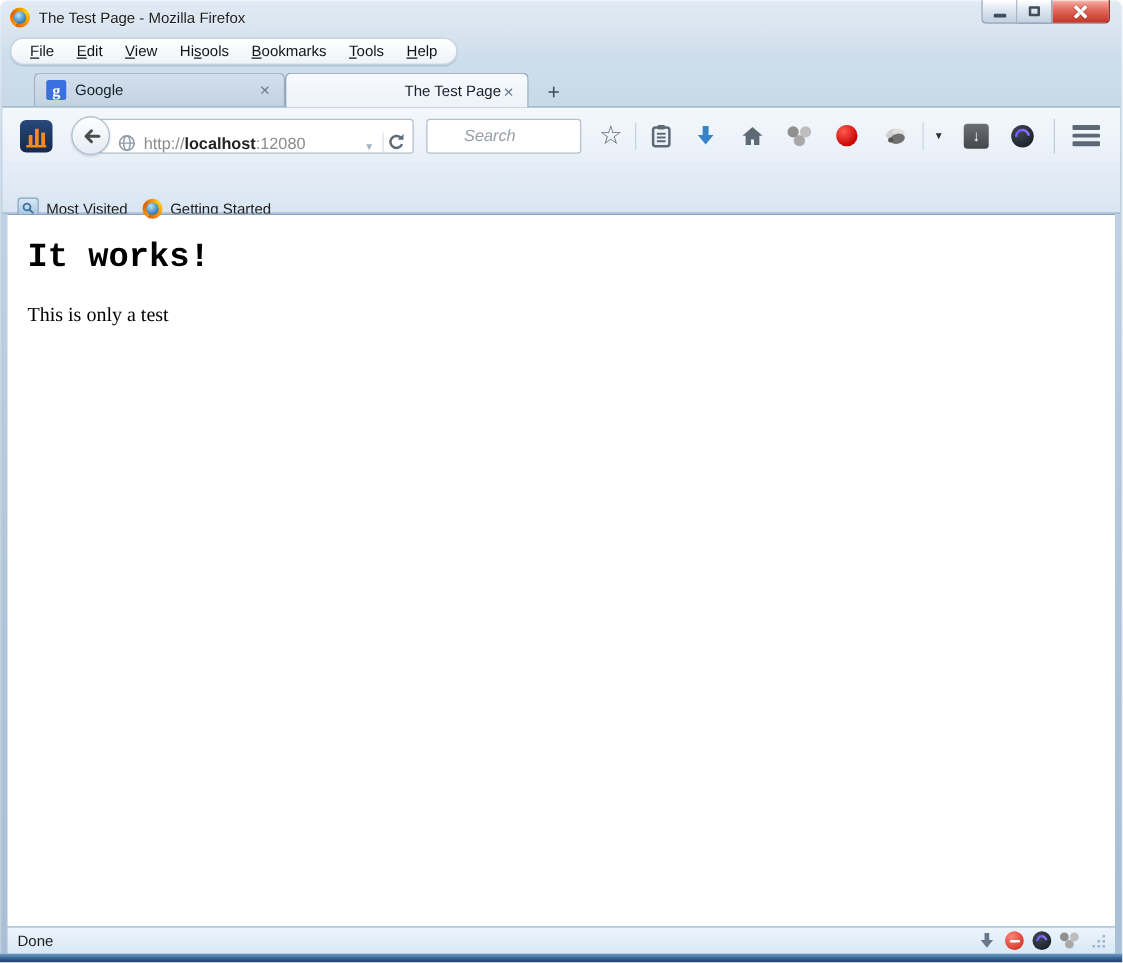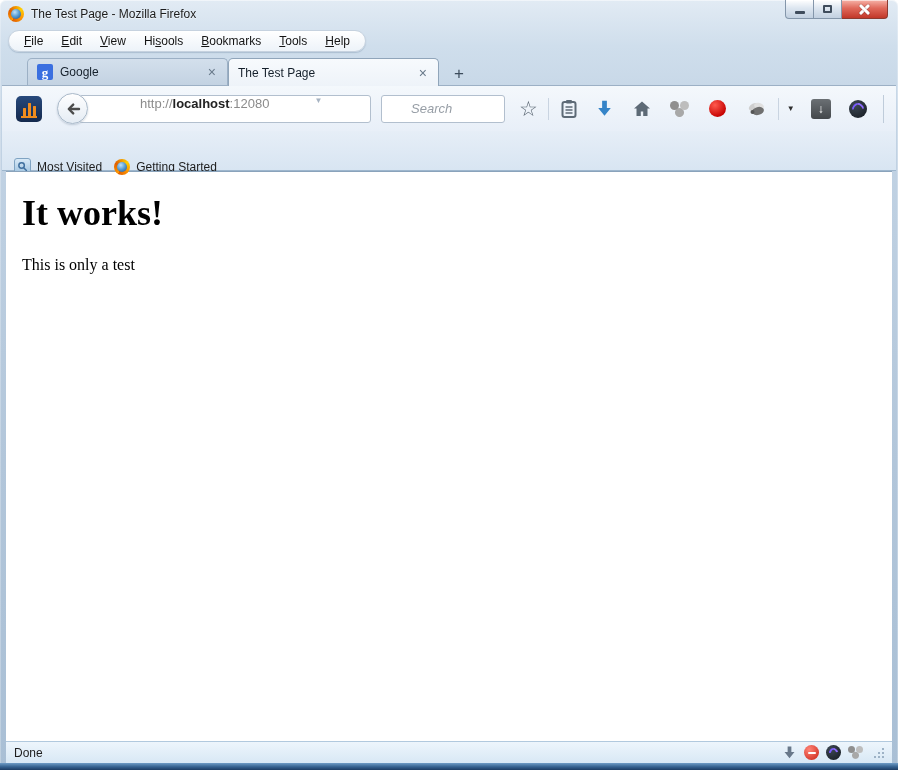--- a/index.html
+++ b/index.html
@@ -33,39 +33,39 @@
   
   .menubar{height:27px;flex:none;padding:2px 0 0 8px;}
   .menu-pill{display:inline-flex;align-items:center;height:22px;padding:0 6px;border:1px solid #c6d2df;border-radius:11px;
       background:linear-gradient(#ffffff,#edf3f9);box-shadow:0 1px 1px rgba(110,135,160,.35);}
   .menu-item{font-size:12px;color:#141414;padding:2px 9px;border-radius:3px;cursor:default;white-space:nowrap;}
   .menu-item .ak{text-decoration:underline;}
   
   .tabstrip{height:30px;flex:none;display:flex;align-items:flex-end;padding-left:27px;position:relative;z-index:3;}
   .tab{height:27px;display:flex;align-items:center;font-size:12px;color:#15202b;padding:0 9px;border:1px solid #9cb0c5;border-bottom:none;border-radius:5px 5px 0 0;}
   .tab-inactive{width:201px;background:linear-gradient(#d3dfec,#c3d2e2);}
-  .tab-active{width:211px;height:28px;border-color:#90a5ba;background:linear-gradient(#f7fafd,#eef3f9);position:relative;z-index:4;margin-bottom:-1px;}
+  .tab-active{width:195px;height:28px;border-color:#90a5ba;background:linear-gradient(#f7fafd,#eef3f9);position:relative;z-index:4;margin-bottom:-1px;text-align:right;}
   .tab-favicon{width:16px;height:16px;background:#3a6fe0;border-radius:2px;color:#fff;font-family:"Liberation Serif",serif;
       font-size:13px;font-weight:bold;display:flex;align-items:center;justify-content:center;line-height:1;margin-right:7px;flex:none;}
   .tab-label{flex:1;white-space:nowrap;overflow:hidden;}
   .tab-close{color:#68798a;font-size:14px;line-height:1;padding:0 2px;cursor:default;}
   .newtab{width:30px;height:23px;margin-left:5px;display:flex;align-items:center;justify-content:center;
       font-size:17px;color:#3c4c5c;border-radius:3px 3px 0 0;}
   
   .nav-toolbar{height:46px;flex:none;margin:0 2px;display:flex;align-items:center;position:relative;z-index:2;
       background:linear-gradient(#f4f8fc,#e8eff8);border-top:1px solid #9cb0c5;}
   .ext-chart{width:26px;height:26px;margin-left:14px;border-radius:5px;background:linear-gradient(#27497c,#14294d);
       display:flex;align-items:flex-end;justify-content:center;gap:2px;padding-bottom:6px;position:relative;flex:none;}
   .ext-chart i{display:block;width:3px;background:#f08c1e;border-radius:.5px;}
   .ext-chart::after{content:'';position:absolute;left:5px;right:5px;bottom:4px;height:2px;background:#f08c1e;}
   .back-btn{width:31px;height:31px;border-radius:50%;border:1px solid #a9b9c9;margin-left:15px;flex:none;
       background:linear-gradient(#fefefe,#e5ecf4);display:flex;align-items:center;justify-content:center;
       position:relative;z-index:3;box-shadow:0 1px 2px rgba(90,110,135,.3);}
   .url-box{height:28px;width:292px;margin-left:-9px;background:#fff;border:1px solid #b2bfce;border-radius:3px;
-      display:flex;align-items:flex-start;padding:0 5px 0 14px;gap:40px;}
+      display:flex;align-items:flex-end;padding:0 5px 0 14px;}
   .url-text{font-size:13px;color:#8b8b8b;white-space:nowrap;flex:1;margin-left:6px;}
   .url-domain{color:#222;font-weight:700;}
   .url-chevron{font-size:8px;color:#a6b3c2;padding:0 5px;}
   .url-sep{width:1px;height:16px;background:#dbe2ea;margin:0 2px;}
   .search-box{height:28px;width:124px;margin-left:10px;background:#fff;border:1px solid #b2bfce;border-radius:3px;
       display:flex;align-items:center;padding:0 22px;}
   .search-input{border:none;outline:none;width:86px;font-size:13px;background:transparent;margin-left:5px;
       font-family:"Liberation Sans",sans-serif;color:#333;}
   .search-input::placeholder{color:#979ea6;font-style:italic;}
   .tb{display:flex;align-items:center;justify-content:center;flex:none;}
@@ -92,21 +92,21 @@
   
   .bookmarks-bar{height:40px;flex:none;margin:0 2px;display:flex;align-items:center;padding:0 12px;
       background:linear-gradient(#e6eef7,#d8e5f2);border-bottom:1px solid #9db6cd;font-size:12px;color:#1d1d1d;}
   .bm-item{display:flex;align-items:center;margin-right:12px;margin-top:32px;}
   .mv-icon{width:17px;height:17px;border-radius:3px;border:1px solid #7fa3c2;margin-right:6px;
       background:linear-gradient(#d8e9f7,#9dc1de);display:flex;align-items:center;justify-content:center;}
   .fx-mini{width:16px;height:16px;margin-right:6px;}
   
   .content{flex:1;margin:0 6px;background:#fff;border-top:1px solid #8aa3bb;overflow:hidden;
       font-family:"Liberation Serif",serif;color:#000;}
-  .content h1{margin:20px 0 0 16px;font-size:36px;font-weight:bold;}
+  .content h1{margin:20px 0 0 16px;font-size:27px;font-weight:bold;font-family:Liberation Mono, monospace;}
   .content p{margin:22px 0 0 16px;font-size:16px;}
   
   .statusbar{height:22px;flex:none;margin:0 6px;display:flex;align-items:center;padding:0 8px;
       background:linear-gradient(#edf5fc,#d8e8f5);border-top:1px solid #b1c9de;font-size:12px;color:#1d1d1d;}
   .status-right{margin-left:auto;display:flex;align-items:center;gap:7px;}
   .red-minus{width:15px;height:15px;border-radius:50%;position:relative;
       background:radial-gradient(circle at 35% 30%,#ff8477,#d63a2c 75%);}
   .red-minus::after{content:'';position:absolute;left:3.5px;top:6.5px;width:8px;height:2.5px;background:#fff;border-radius:1px;}
   .purple-orb.sm{width:15px;height:15px;margin:0;}
   .circles-ico.sm{width:15px;height:13px;margin:0;background:radial-gradient(circle 3.5px at 50% 72%,#a8a8a8 3px,transparent 4px);}

